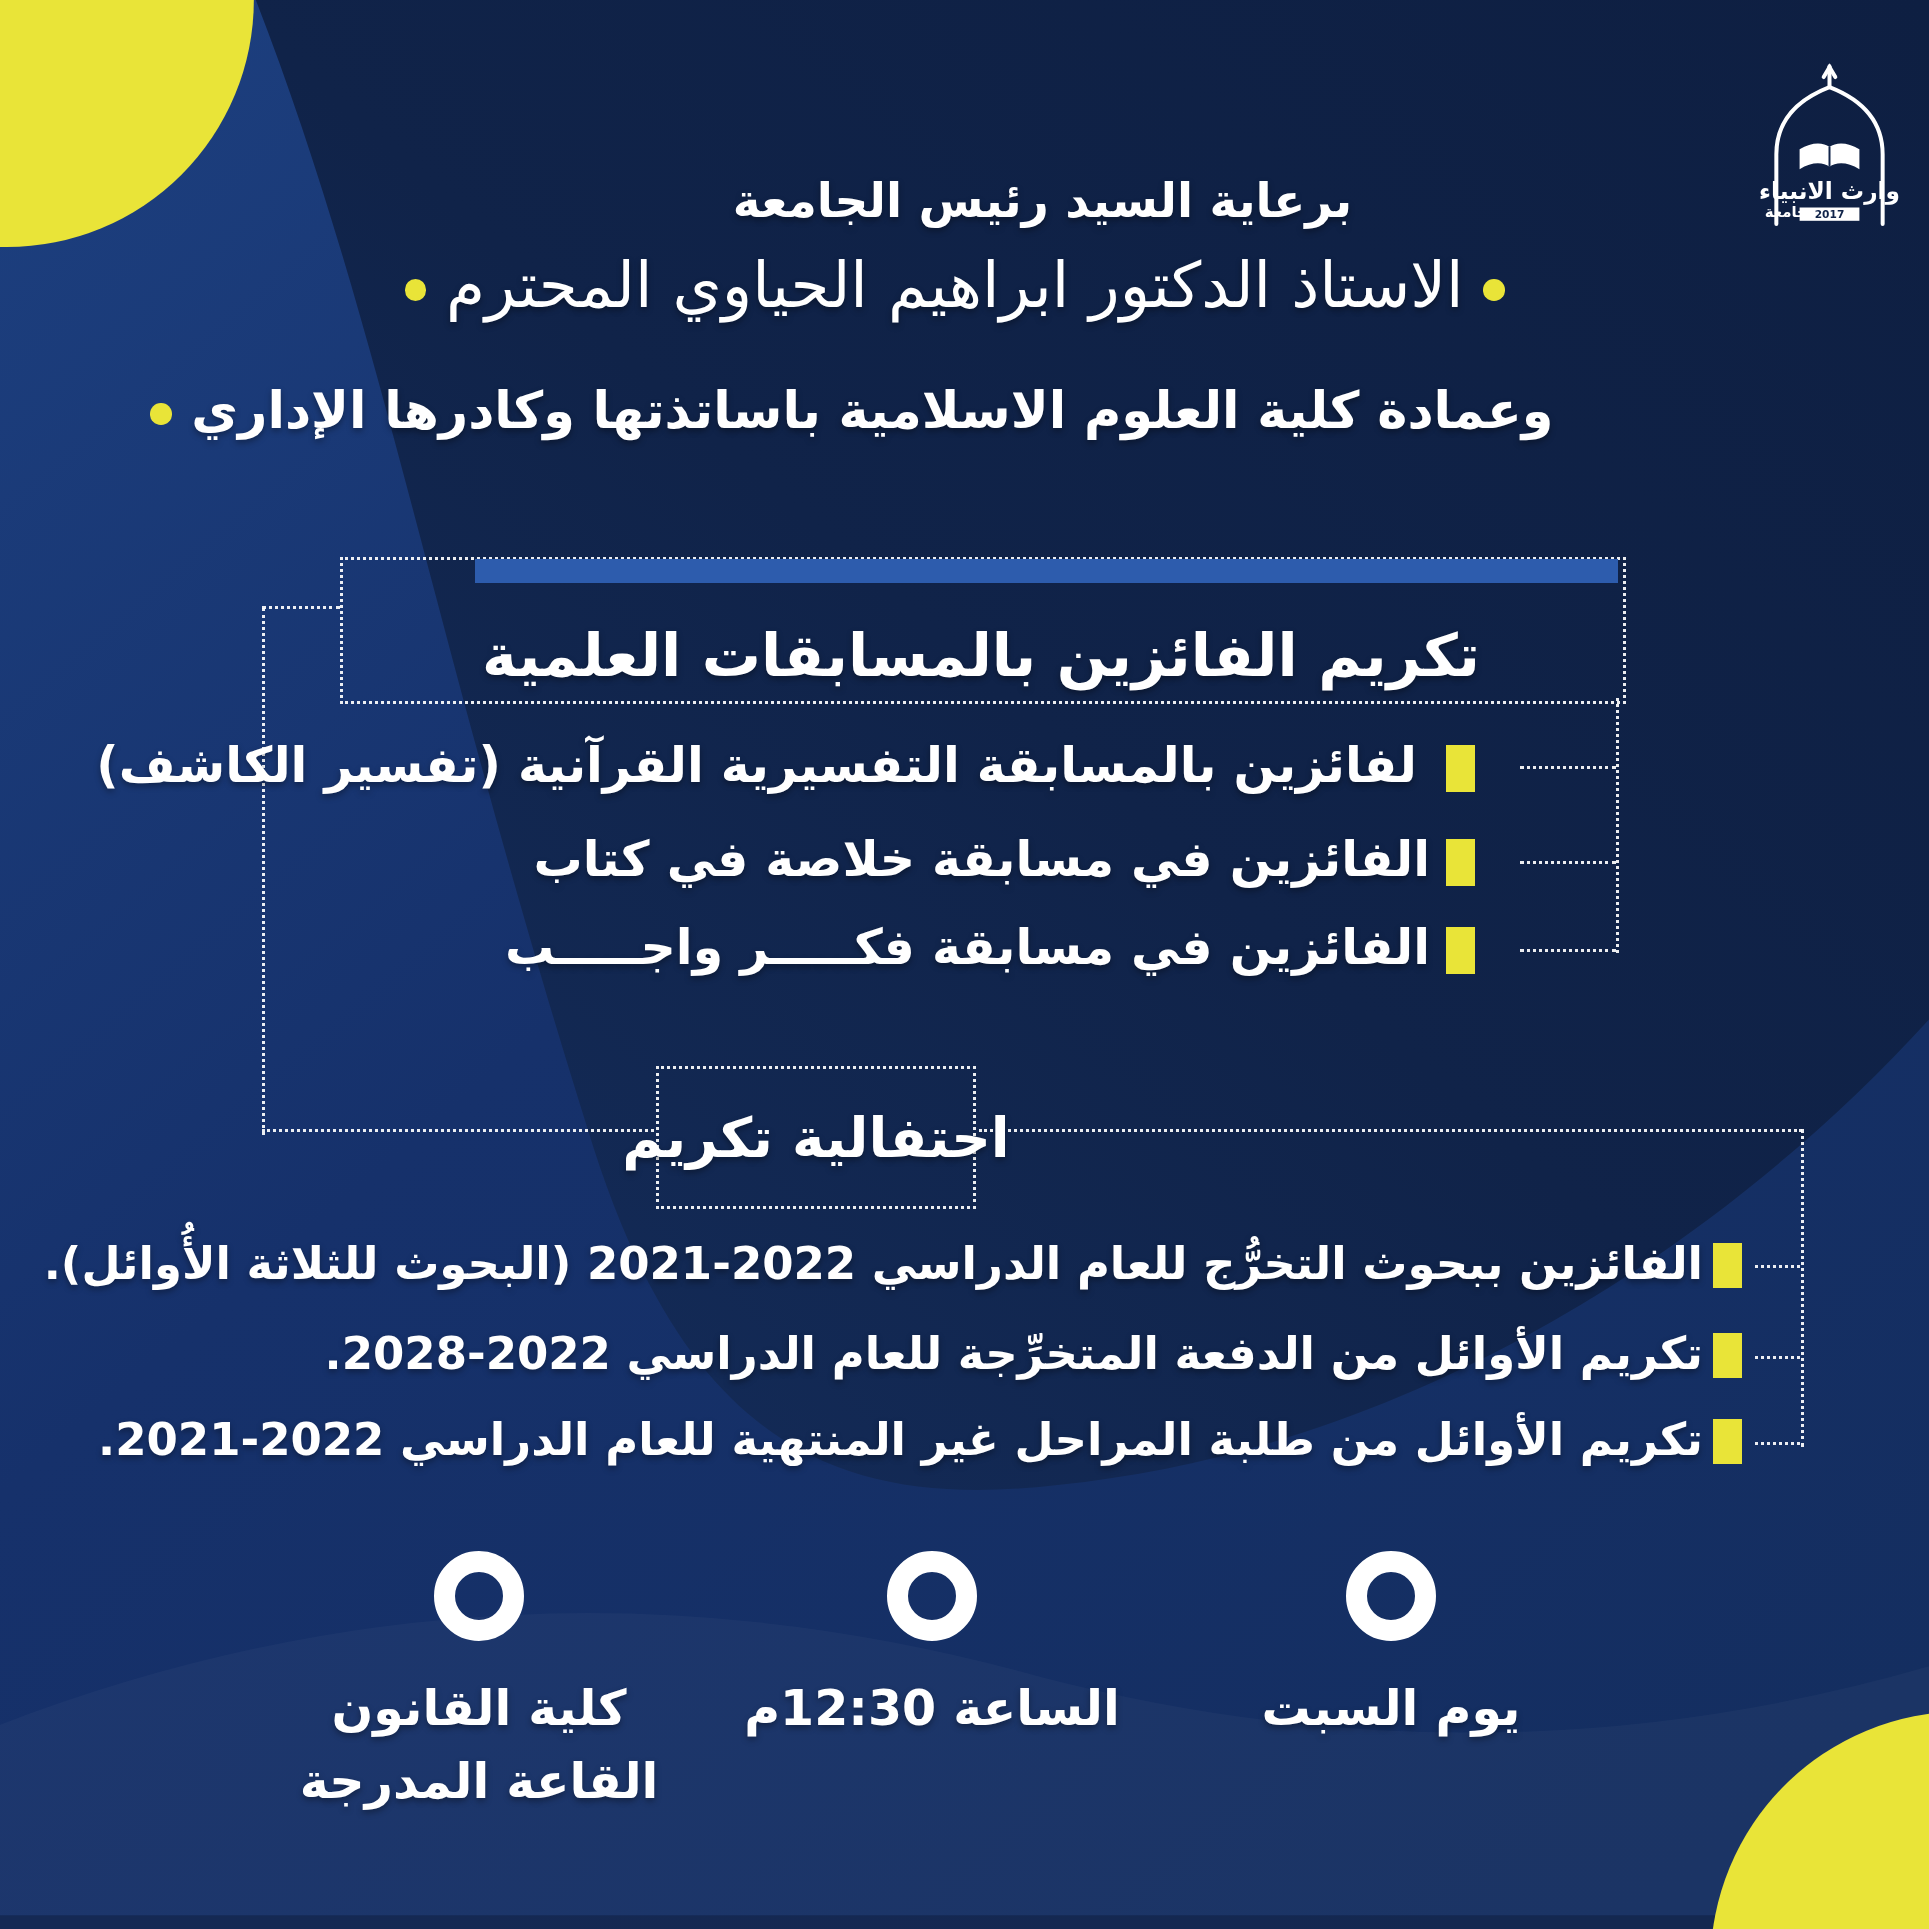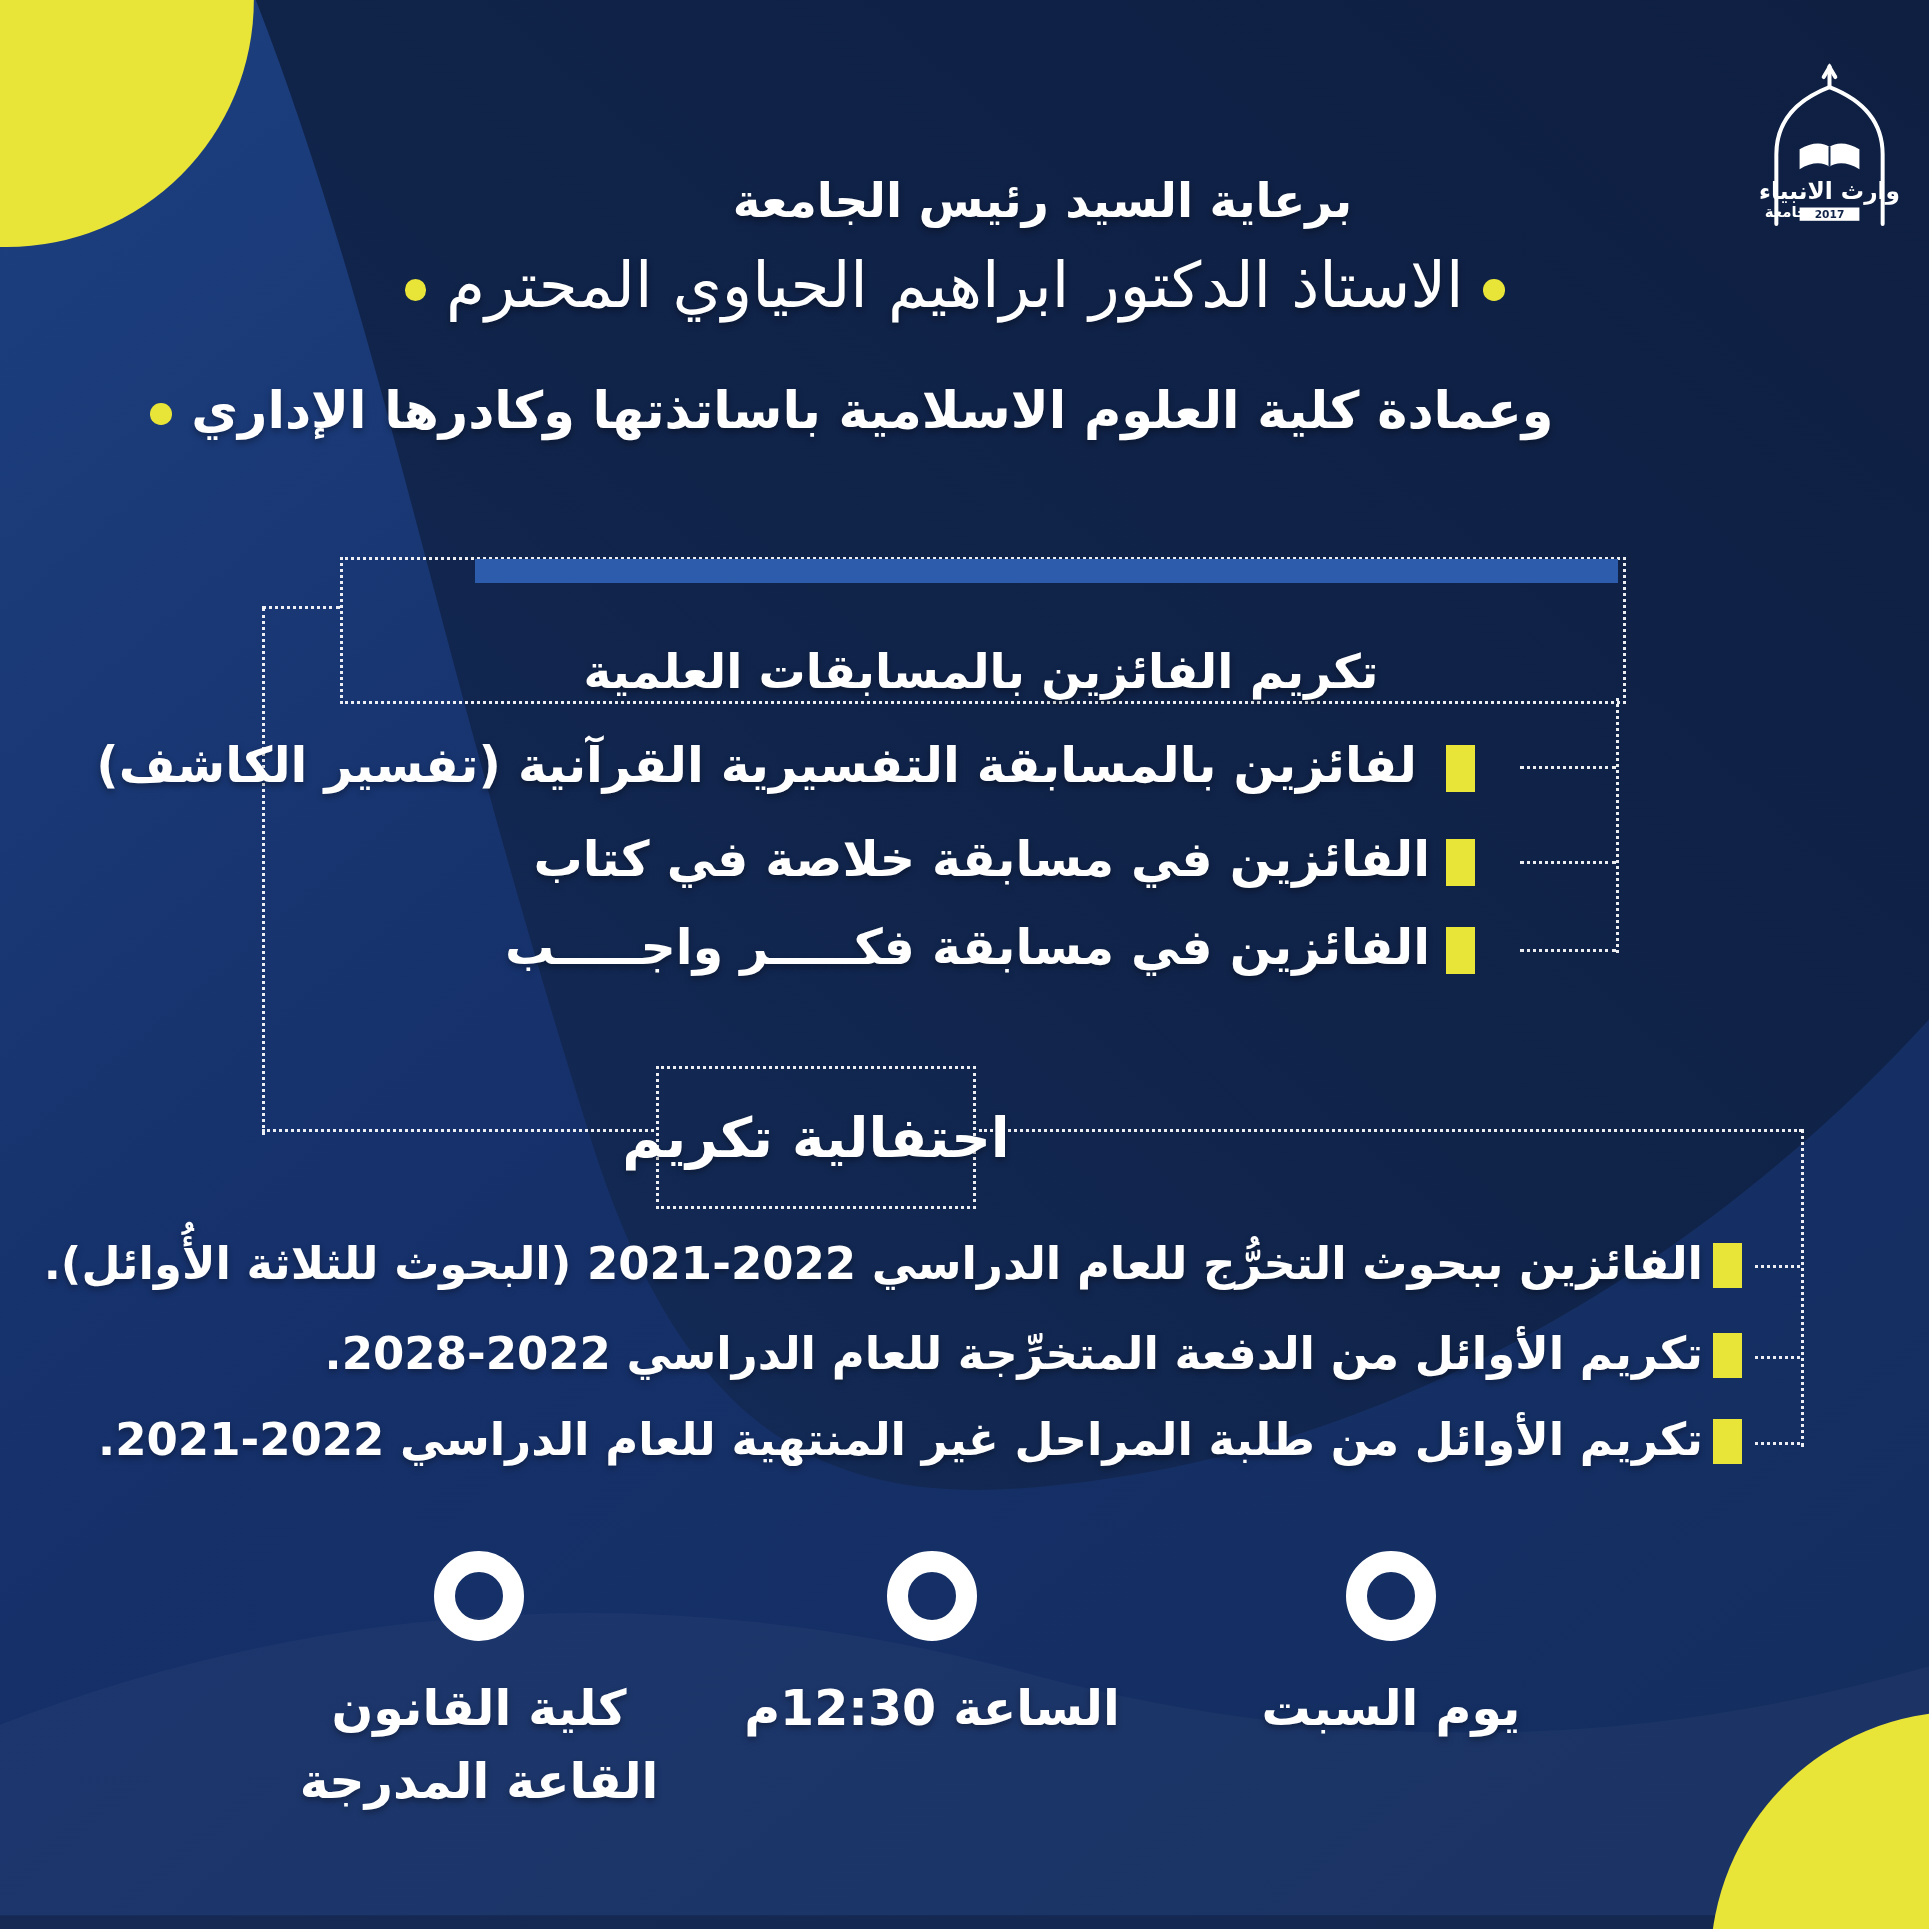--- a/index.html
+++ b/index.html
@@ -23,21 +23,21 @@
   
   .bullet-rect{position:absolute;z-index:2;width:29px;background:#e9e438;}
   .bullet-dot{display:inline-block;width:21.6px;height:21.6px;border-radius:50%;background:#e9e438;vertical-align:middle;margin:0 19.6px;}
   
   .h-line1{top:173px;left:127px;width:1833px;font-size:47px;font-weight:700;}
   .h-line2{top:249px;left:9.8px;width:1892px;font-size:63px;font-weight:400;}
   .h-line3{top:345px;left:0;width:1686px;font-size:51px;font-weight:800;margin-top:36px;}
   
   .title-bar{position:absolute;z-index:1;left:476px;top:559px;width:1143px;height:23.5px;background:#2d5cad;}
   .title-1{top:504px;left:149px;width:1666px;font-size:59px;font-weight:800;z-index:3;}
-  .title-2{top:621px;left:149px;width:1666px;font-size:47px;font-weight:800;z-index:3;margin-top:23px;}
+  .title-2{top:621px;left:149px;width:1666px;font-size:59px;font-weight:800;z-index:3;}
   
   .contest-text{font-size:49px;font-weight:700;z-index:2;}
   
   #ceremony-frame{left:657px;top:1066px;width:314px;height:137px;display:flex;align-items:center;justify-content:center;}
   .ceremony-heading{font-size:55px;font-weight:800;white-space:nowrap;text-shadow:0 2.9px 5.9px rgba(0,0,0,.35);}
   
   .ceremony-text{font-size:45px;font-weight:700;z-index:2;}
   
   .ring{position:absolute;z-index:2;width:90px;height:90px;border:21.6px solid #ffffff;border-radius:50%;box-sizing:border-box;top:1551px;}
   .foot-col{position:absolute;z-index:2;top:1672px;width:490px;text-align:center;}

